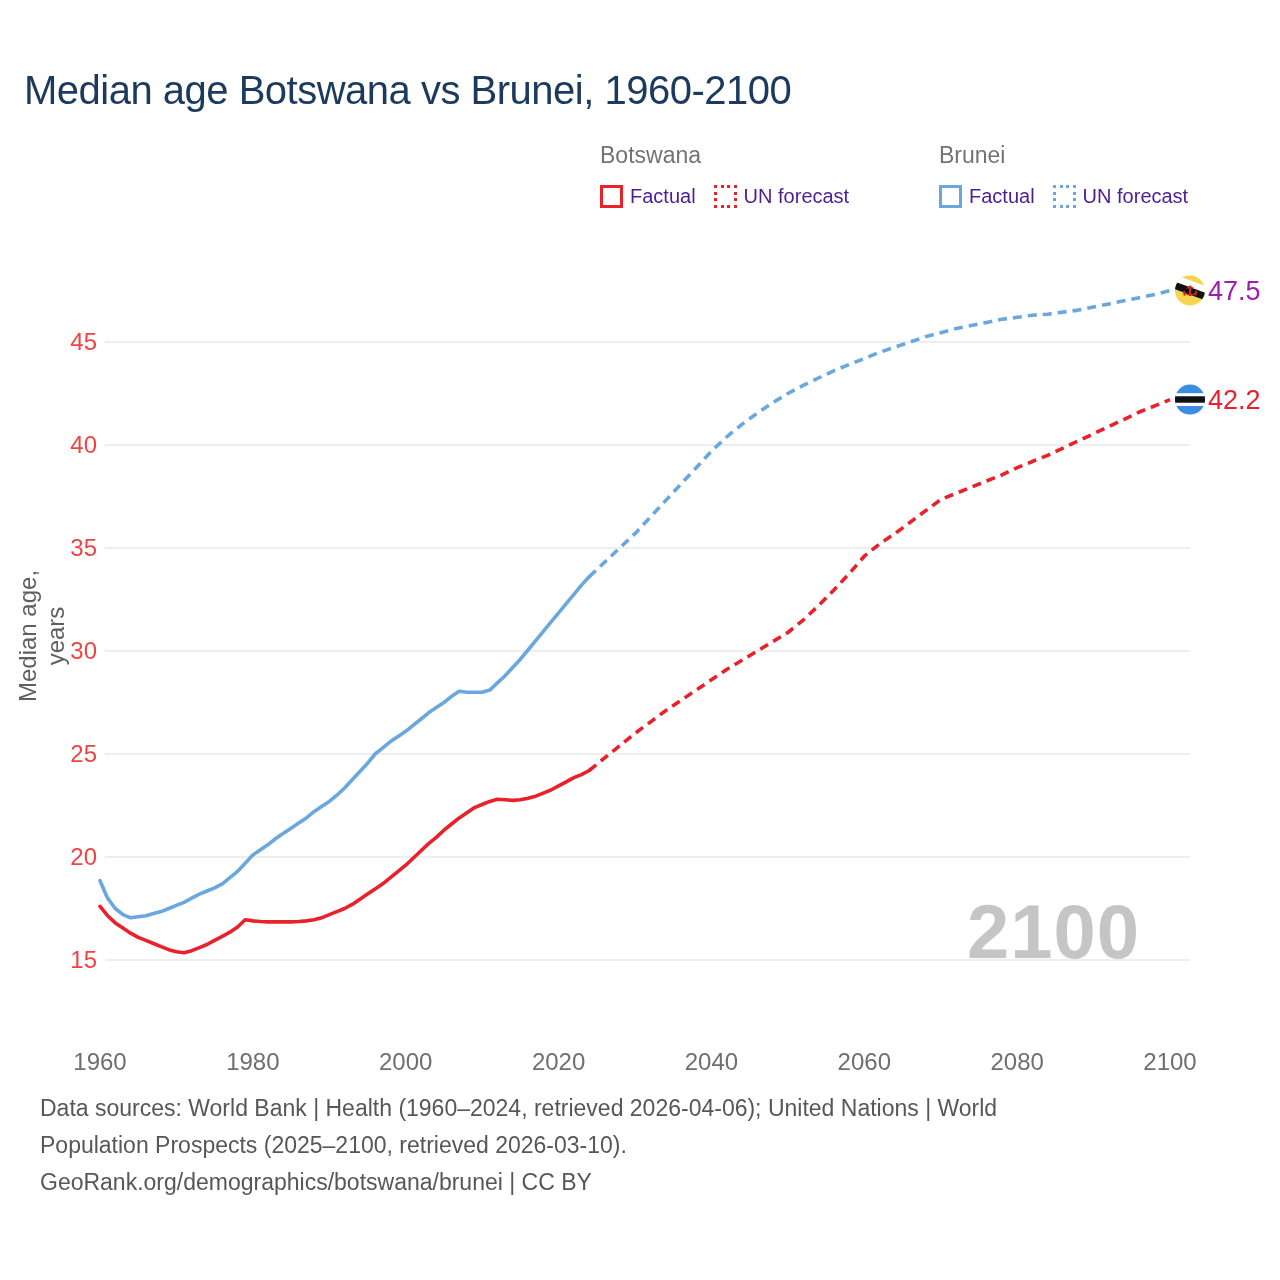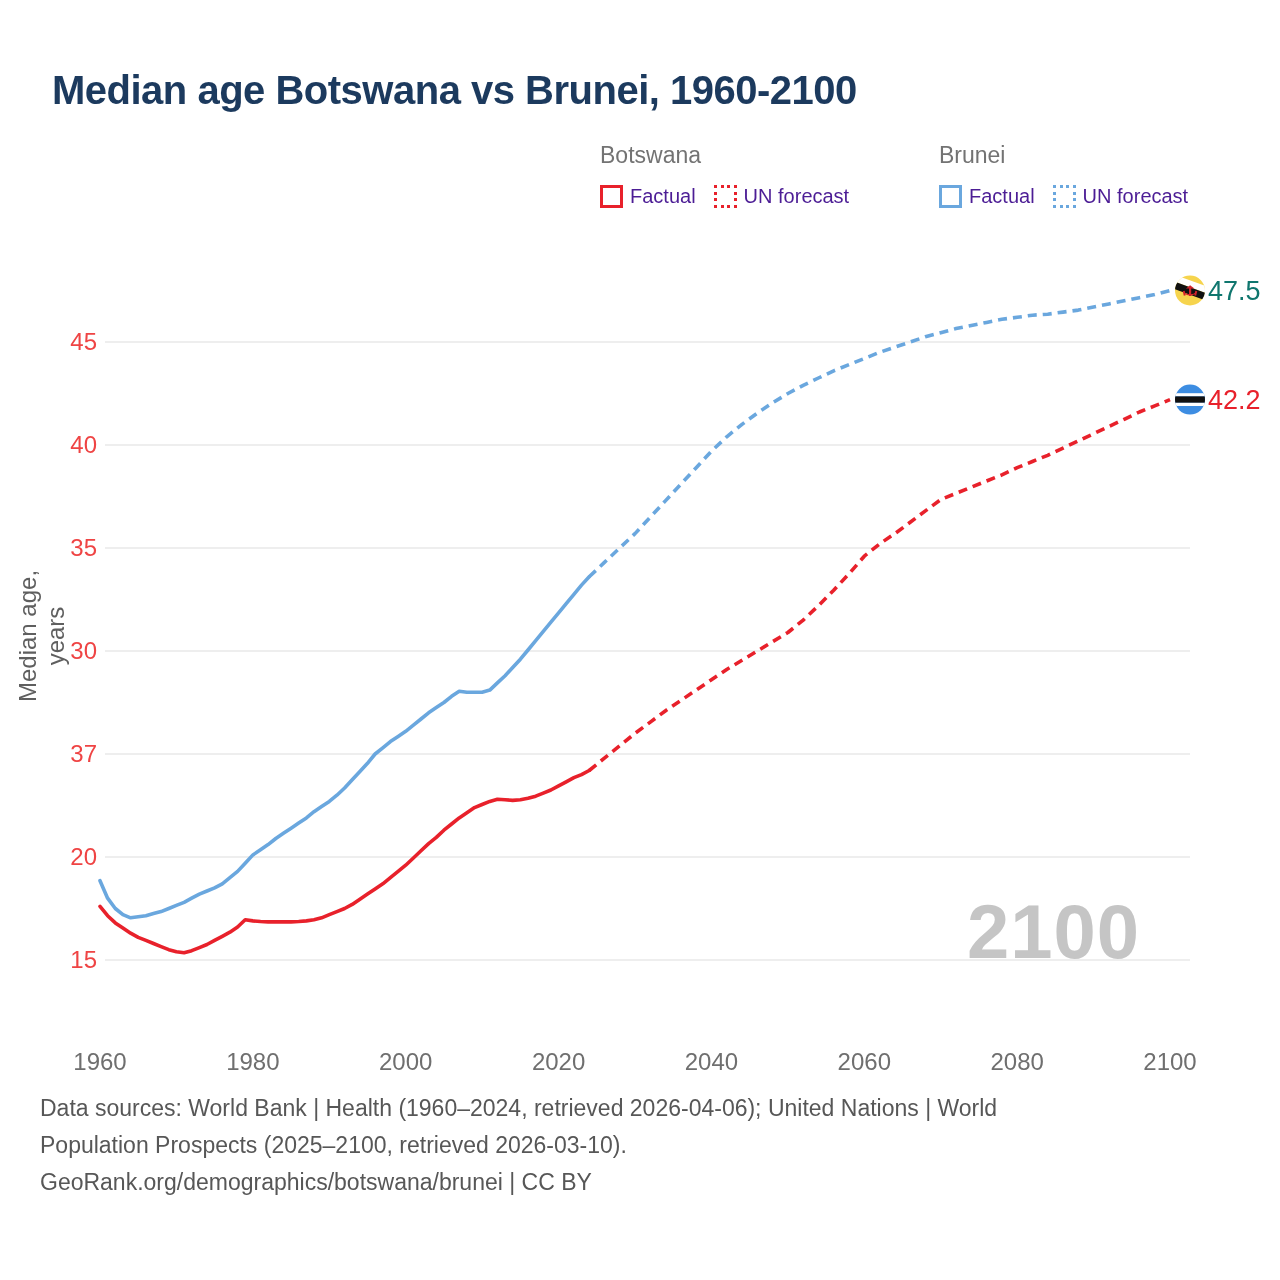--- a/index.html
+++ b/index.html
@@ -1,18 +1,18 @@
 <!DOCTYPE html>
 <html><head>
 <meta charset="utf-8">
 <style>
   html,body{margin:0;padding:0;background:#fff;}
   #page{position:relative;width:1280px;height:1280px;background:#fff;overflow:hidden;
         font-family:"Liberation Sans","DejaVu Sans",sans-serif;}
-  #page-title{position:absolute;left:52px;top:68px;font-size:40px;font-weight:700;
+  #page-title{position:absolute;left:24px;top:68px;font-size:40px;font-weight:400;
         letter-spacing:-0.5px;color:#1c3a5e;}
   
   .lg{position:absolute;top:142px;}
   .lg-name{font-size:23px;color:#737373;margin-bottom:16px;}
   .lg-items{display:flex;align-items:center;gap:18px;}
   .lg-item{display:flex;align-items:center;gap:7px;}
   .swatch{width:17px;height:17px;display:inline-block;background:#fff;}
   .lg-label{font-size:20px;color:#4c1d95;white-space:nowrap;}
   
   .ytick{position:absolute;width:70px;text-align:right;font-size:24px;color:#ef4444;}
@@ -63,21 +63,21 @@
           </div>
         </div>
       </div>
     </div>
 
   <div id="y-axis-title">Median age, years</div>
 
   <div id="y-ticks">
       <div class="ytick" style="left: 27px; top: 946px;">15</div>
       <div class="ytick" style="left: 27px; top: 843px;">20</div>
-      <div class="ytick" style="left: 27px; top: 740px;">37</div>
+      <div class="ytick" style="left: 27px; top: 740px;">25</div>
       <div class="ytick" style="left: 27px; top: 637px;">30</div>
       <div class="ytick" style="left: 27px; top: 534px; text-align: right;">35</div>
       <div class="ytick" style="left: 27px; top: 431px;">40</div>
       <div class="ytick" style="left: 27px; top: 328px;">45</div>
     </div>
   <div id="x-ticks">
       <div class="xtick" style="left: 55px; top: 1012px;">1960</div>
       <div class="xtick" style="left: 207.86px; top: 1012px;">1980</div>
       <div class="xtick" style="left: 360.72px; top: 1012px;">2000</div>
       <div class="xtick" style="left: 513.58px; top: 1012px;">2020</div>
@@ -132,21 +132,21 @@
         </clipPath>
       <circle cx="1190" cy="399.6" r="15" fill="#3d8de2"></circle>
       <g clip-path="url(#cp-botswana)">
         <rect x="1172" y="393.2" width="36" height="3.2" fill="#ffffff"></rect>
         <rect x="1172" y="396.4" width="36" height="6.4" fill="#111111"></rect>
         <rect x="1172" y="402.8" width="36" height="3.2" fill="#ffffff"></rect>
       </g>
     </g>
   </svg>
 
-  <div class="endval" id="endval-brunei" style="color: #0f766e;">47.5</div>
+  <div class="endval" id="endval-brunei" style="color: #a21caf;">47.5</div>
   <div class="endval" id="endval-botswana" style="color: rgb(232, 33, 43);">42.2</div>
 
   <div id="footer">
     <div>Data sources: World Bank | Health (1960–2024, retrieved 2026-04-06); United Nations | World</div>
     <div>Population Prospects (2025–2100, retrieved 2026-03-10).</div>
     <div>GeoRank.org/demographics/botswana/brunei | CC BY</div>
   </div>
 
 </div>
 

